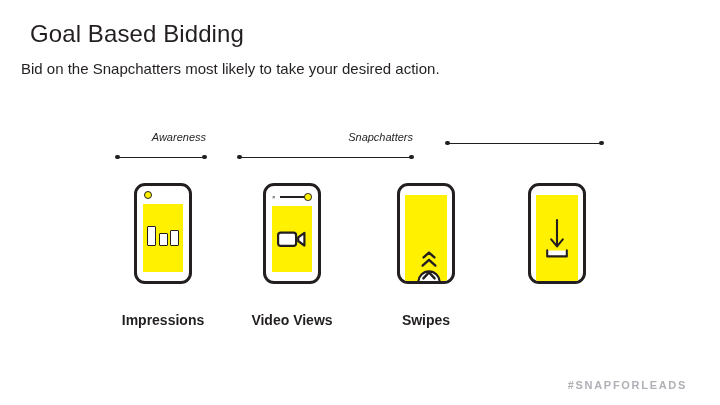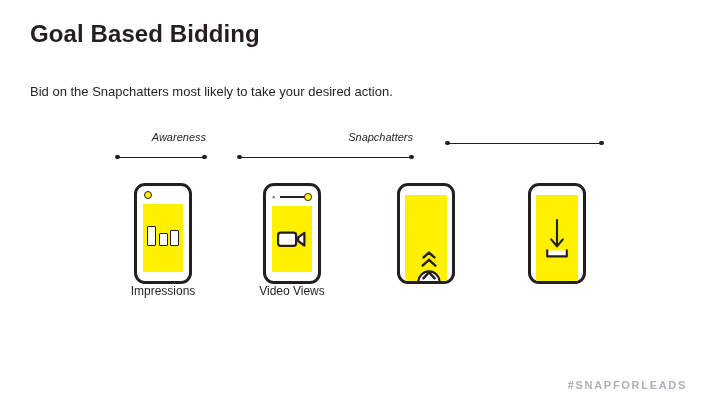--- a/index.html
+++ b/index.html
@@ -15,34 +15,33 @@
     font-family: "Liberation Sans", sans-serif;
     color: #231f20;
   }
 
   
   #page-title {
     position: absolute;
     left: 30px;
     top: 20px;
     font-size: 24px;
-    font-weight: 700;
+    font-weight: 400;
     letter-spacing: 0.1px;
     color: #231f20;
     white-space: nowrap;
   }
   #page-subtitle {
     position: absolute;
-    left: 30px;
+    left: 21px;
     top: 60px;
-    font-size: 13px;
+    font-size: 15px;
     font-weight: 400;
     color: #231f20;
     white-space: nowrap;
-    margin-top: 24px;
   }
 
   
   .stage {
     position: absolute;
     top: 130px;
   }
   .stage-label {
     font-style: italic;
     font-size: 11px;
@@ -214,23 +213,23 @@
     height: 34px;
   }
   .glyph.download {
     top: 50%;
     transform: translateY(-50%);
     display: flex;
     justify-content: center;
   }
 
   .phone-caption {
-    margin-top: 0;
-    font-size: 12px;
-    font-weight: normal;
+    margin-top: 28px;
+    font-size: 14px;
+    font-weight: bold;
     color: #231f20;
     white-space: nowrap;
   }
 
   
   #footer-hashtag {
     position: absolute;
     right: 33px;
     bottom: 14px;
     font-size: 11px;
@@ -312,20 +311,21 @@
         <svg width="48" height="34" viewBox="0 0 48 34" aria-hidden="true">
           <path d="M18.6 9.4 L24 4.6 L29.4 9.4" fill="none" stroke="#231f20" stroke-width="2.4" stroke-linecap="round" stroke-linejoin="round"></path>
           <path d="M17.6 17.6 L24 11.8 L30.4 17.6" fill="none" stroke="#231f20" stroke-width="2.4" stroke-linecap="round" stroke-linejoin="round"></path>
           <path d="M13.4 34 A10.6 10.6 0 0 1 34.6 34 Z" fill="#ffffff"></path>
           <path d="M13.4 34 A10.6 10.6 0 0 1 34.6 34" fill="none" stroke="#231f20" stroke-width="2.2"></path>
           <path d="M18.4 30.4 L24 24.4 L29.6 30.4" fill="none" stroke="#231f20" stroke-width="2.4" stroke-linecap="round" stroke-linejoin="round"></path>
         </svg>
       </div>
     </div>
   </div>
+  <div class="phone-caption">Swipes</div>
 </div>
 
 <div class="phone-block" id="phone-block-appinstalls">
   <div class="phone">
     <div class="screen bleed-bottom">
       <div class="glyph download">
         <svg width="34" height="44" viewBox="0 0 34 44" aria-hidden="true">
           <line x1="17" y1="3" x2="17" y2="28" stroke="#231f20" stroke-width="2.1" stroke-linecap="round"></line>
           <path d="M11.2 22.4 L17 29.4 L22.8 22.4" fill="none" stroke="#231f20" stroke-width="2.1" stroke-linecap="round" stroke-linejoin="round"></path>
           <path d="M7.2 33.4 L7.2 39.4 L26.8 39.4 L26.8 33.4" fill="#ffffff" stroke="#231f20" stroke-width="2.1" stroke-linecap="round" stroke-linejoin="round"></path>

